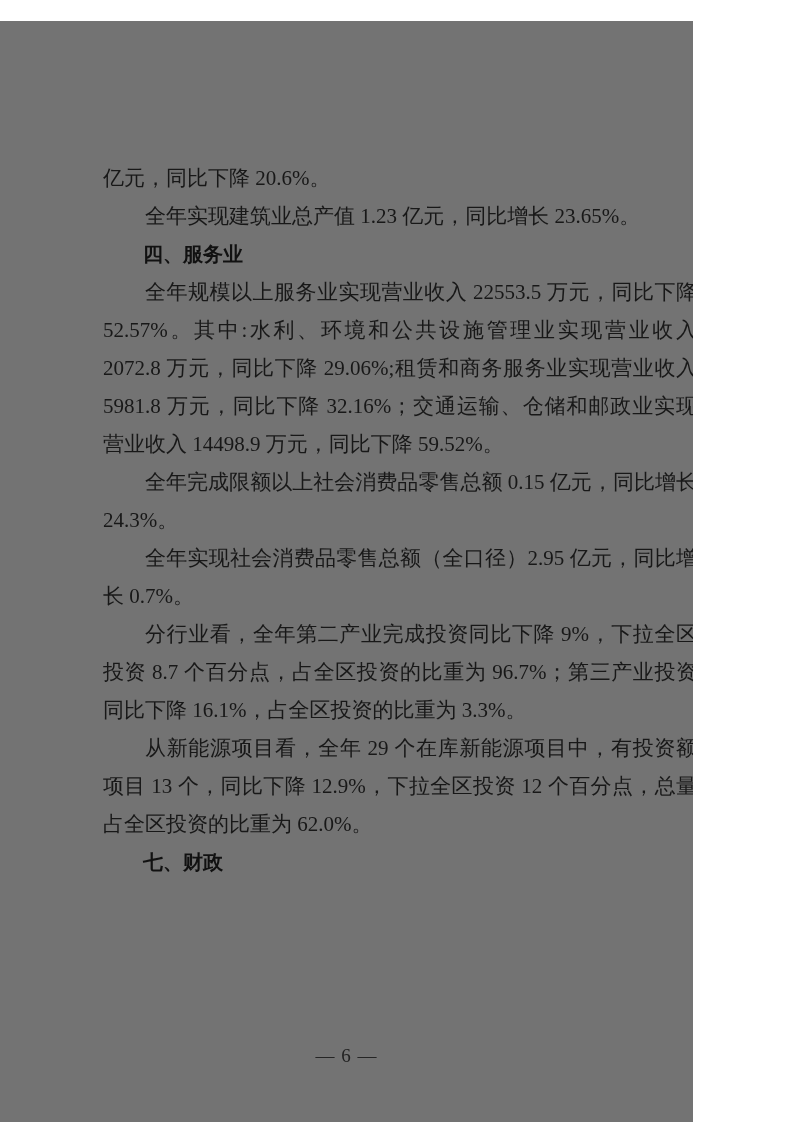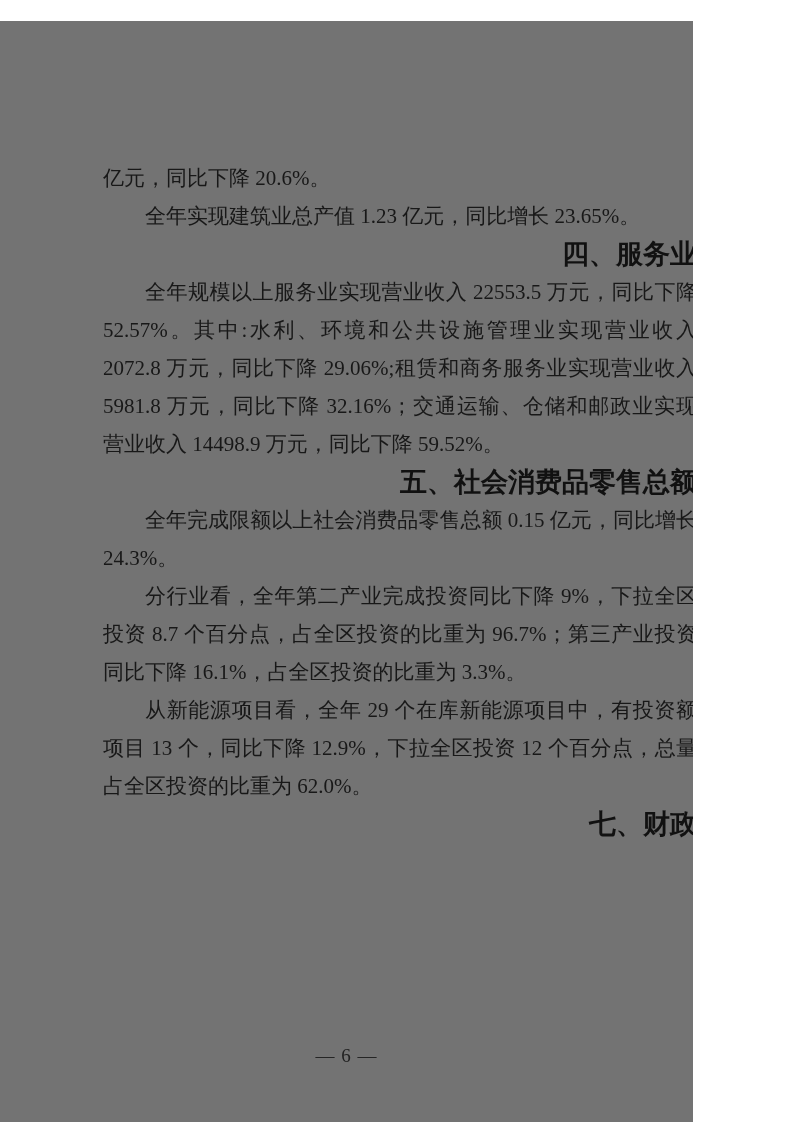--- a/index.html
+++ b/index.html
@@ -29,26 +29,26 @@
   }
   .para {
     margin: 0;
     text-indent: 2em;
   }
   .para.no-indent {
     text-indent: 0;
   }
   .sec-heading {
     margin: 0;
-    font-size: 27px;
+    font-size: 20px;
     line-height: 38px;
     font-weight: bold;
     font-family: "Liberation Sans", "DejaVu Sans", sans-serif;
     text-indent: 2em;
-    text-align: right;
+    text-align: left;
     color: #111111;
   }
   .page-footer {
     position: absolute;
     left: 0;
     right: 0;
     top: 1024px;
     text-align: center;
     font-size: 19px;
     color: #222222;
@@ -59,22 +59,22 @@
 </style>
 </head>
 <body>
 
 <div class="page">
   <main class="content" id="doc-body">
       <p class="para no-indent">亿元，同比下降 20.6%。</p>
       <p class="para">全年实现建筑业总产值 1.23 亿元，同比增长 23.65%。</p>
       <h2 class="sec-heading">四、服务业</h2>
       <p class="para">全年规模以上服务业实现营业收入 22553.5 万元，同比下降 52.57%。其中:水利、环境和公共设施管理业实现营业收入 2072.8 万元，同比下降 29.06%;租赁和商务服务业实现营业收入 5981.8 万元，同比下降 32.16%；交通运输、仓储和邮政业实现营业收入 14498.9 万元，同比下降 59.52%。</p>
-      <h2 class="sec-heading">五、社会消费品零售总额</h2>
       <p class="para">全年完成限额以上社会消费品零售总额 0.15 亿元，同比增长 24.3%。</p>
+      <p class="para">全年实现社会消费品零售总额（全口径）2.95 亿元，同比增长 0.7%。</p>
       <p class="para">分行业看，全年第二产业完成投资同比下降 9%，下拉全区投资 8.7 个百分点，占全区投资的比重为 96.7%；第三产业投资同比下降 16.1%，占全区投资的比重为 3.3%。</p>
       <p class="para">从新能源项目看，全年 29 个在库新能源项目中，有投资额项目 13 个，同比下降 12.9%，下拉全区投资 12 个百分点，总量占全区投资的比重为 62.0%。</p>
       <h2 class="sec-heading">七、财政</h2>
     </main>
   <footer class="page-footer">
     <span class="page-num">— 6 —</span>
   </footer>
 </div>
 
 </body></html>

